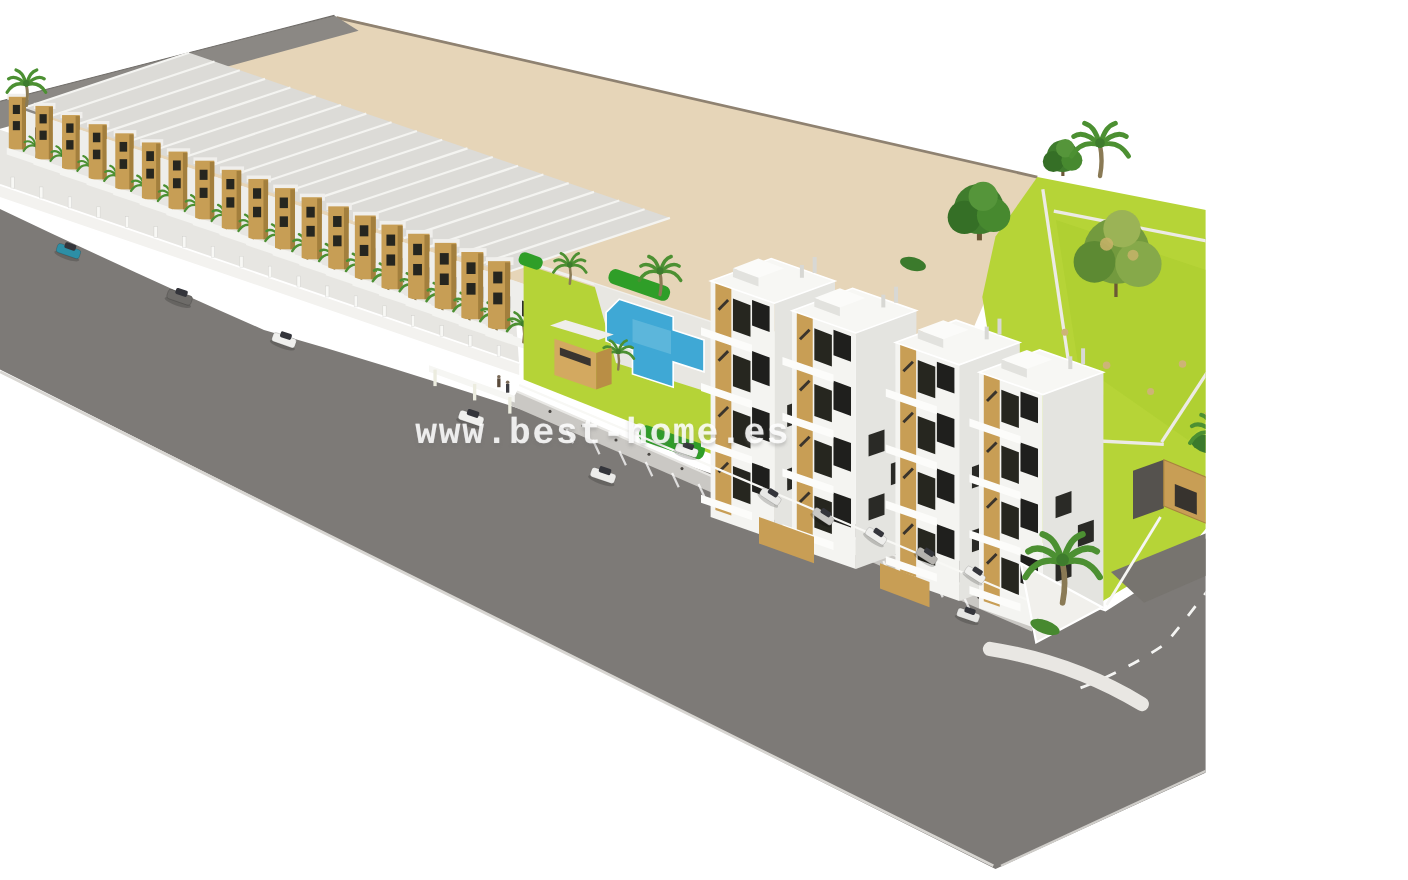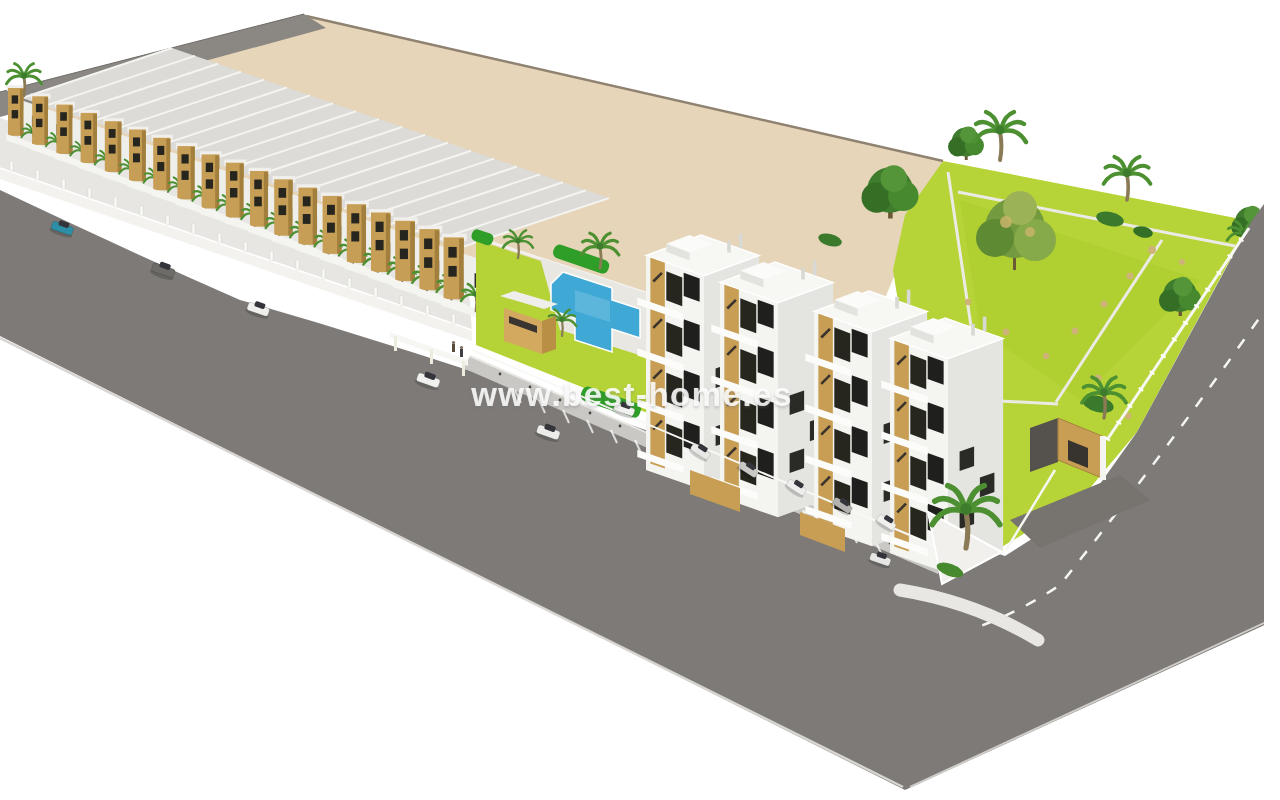--- a/index.html
+++ b/index.html
@@ -1,18 +1,18 @@
 <!DOCTYPE html>
 <html><head>
 <meta charset="utf-8">
 <style>
   html,body{margin:0;padding:0;background:#ffffff;}
   .stage{
-    position:relative;width:1264px;height:800px;background:#ffffff;overflow:hidden;
-    font-family:Liberation Sans, sans-serif;
+    position:relative;width:1096px;height:800px;background:#ffffff;overflow:hidden;
+    font-family:Liberation Mono, monospace;
   }
   .stage svg{position:absolute;left:0;top:0;}
   .watermark{
     position:absolute;left:50%;top:376px;transform:translateX(-50%);
     font-size:33px;font-weight:bold;letter-spacing:1.5px;
     color:rgba(255,255,255,0.82);
     text-shadow:0 2px 3px rgba(110,110,110,0.30), 0 0 1px rgba(255,255,255,0.35);
     white-space:nowrap;user-select:none;
   }
 </style>

